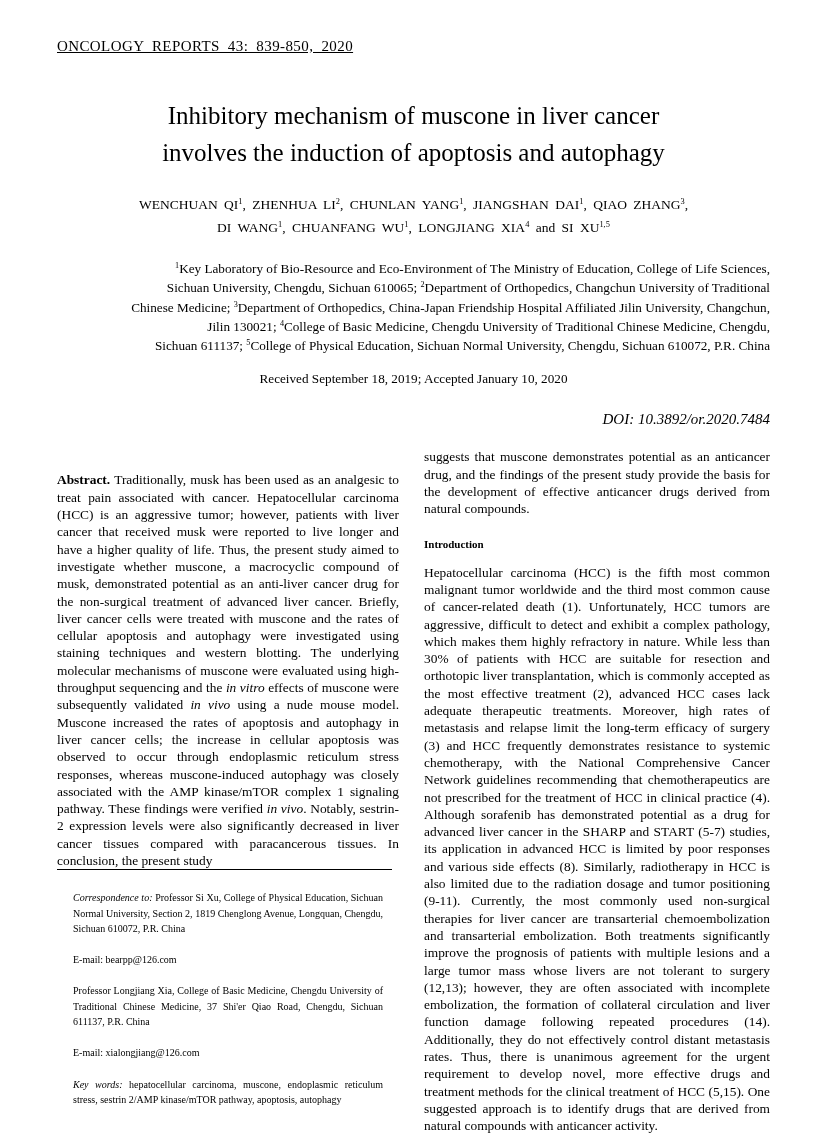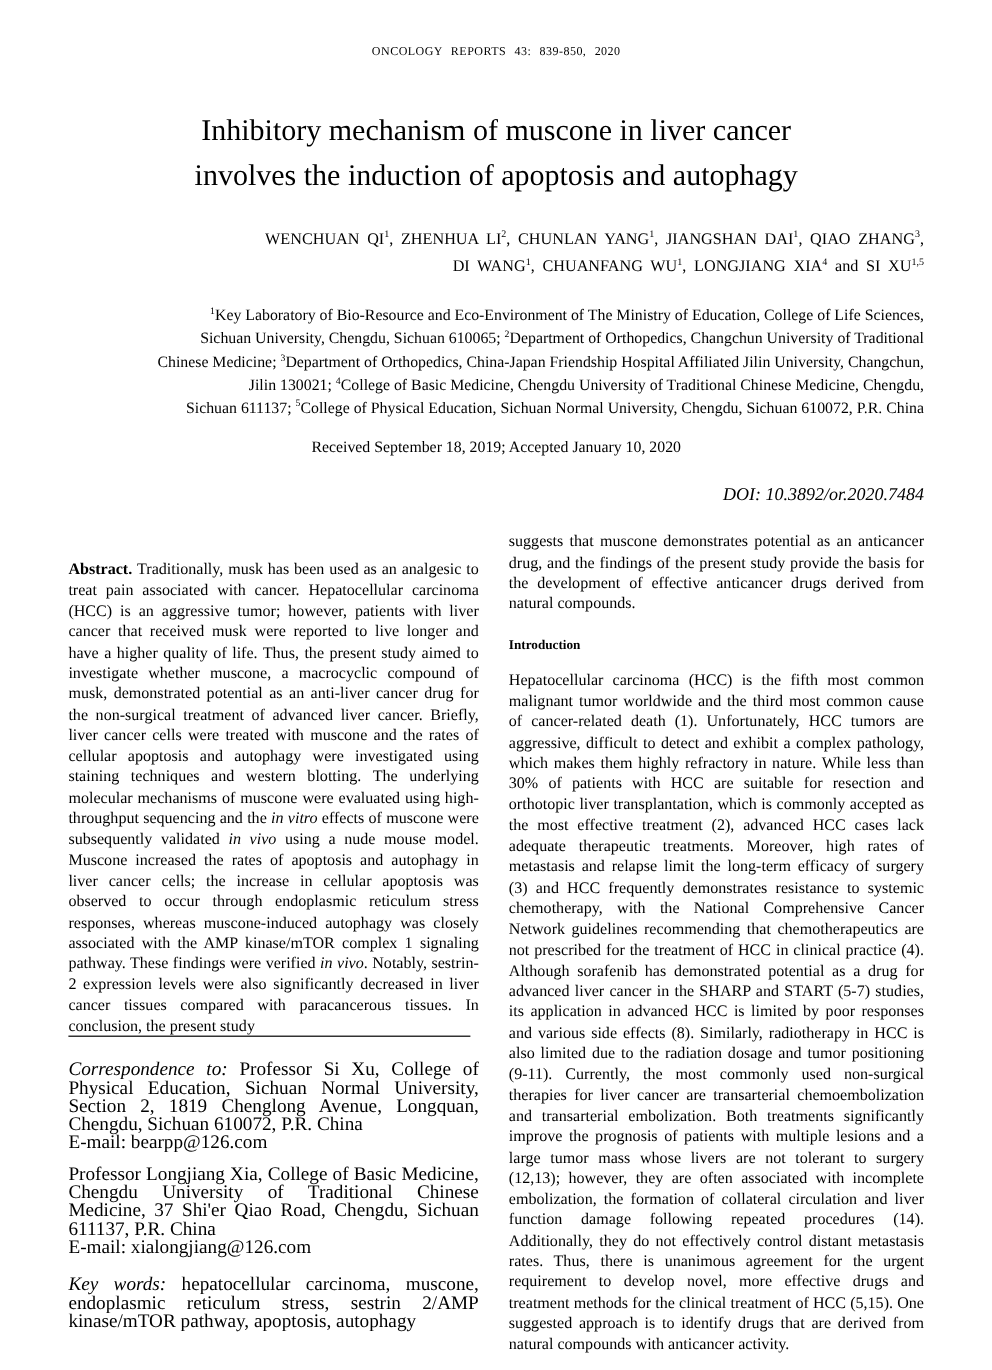--- a/index.html
+++ b/index.html
@@ -13,36 +13,36 @@
     position: relative;
     width: 827px;
     height: 1142px;
     margin: 0 auto;
     background: #ffffff;
     box-sizing: border-box;
     padding: 38px 57px 0 57px;
     overflow: hidden;
   }
   .journal-line {
-    text-align: center;
-    font-size: 10px;
+    font-size: 15px;
     letter-spacing: 0.4px;
     word-spacing: 4px;
+    text-decoration: underline;
   }
   .title {
     margin: 42px 0 0 0;
     font-size: 25px;
     font-weight: normal;
     text-align: center;
     line-height: 37px;
   }
   .title .tline { display: block; }
   .authors {
     margin-top: 22px;
-    text-align: right;
+    text-align: center;
     font-size: 13.5px;
     line-height: 23px;
     word-spacing: 3px;
   }
   .affils {
     margin-top: 20px;
     text-align: right;
     font-size: 13.2px;
     line-height: 19.3px;
   }
@@ -92,22 +92,22 @@
   }
   .divider {
     border: none;
     border-top: 1px solid #000000;
     width: 98%;
     margin: 0 0 20px 0;
   }
   .fn-block { margin-bottom: 10px; }
   .fn-block.keywords { margin-top: 16px; margin-bottom: 0; }
   .small {
-    margin: 0;
-    font-size: 16px;
+    margin: 16px;
+    font-size: 10px;
     line-height: 15.3px;
     text-align: justify;
   }
   .small.email-line { text-align: left; }
 </style>
 </head>
 <body>
 
 <div class="page">
 

